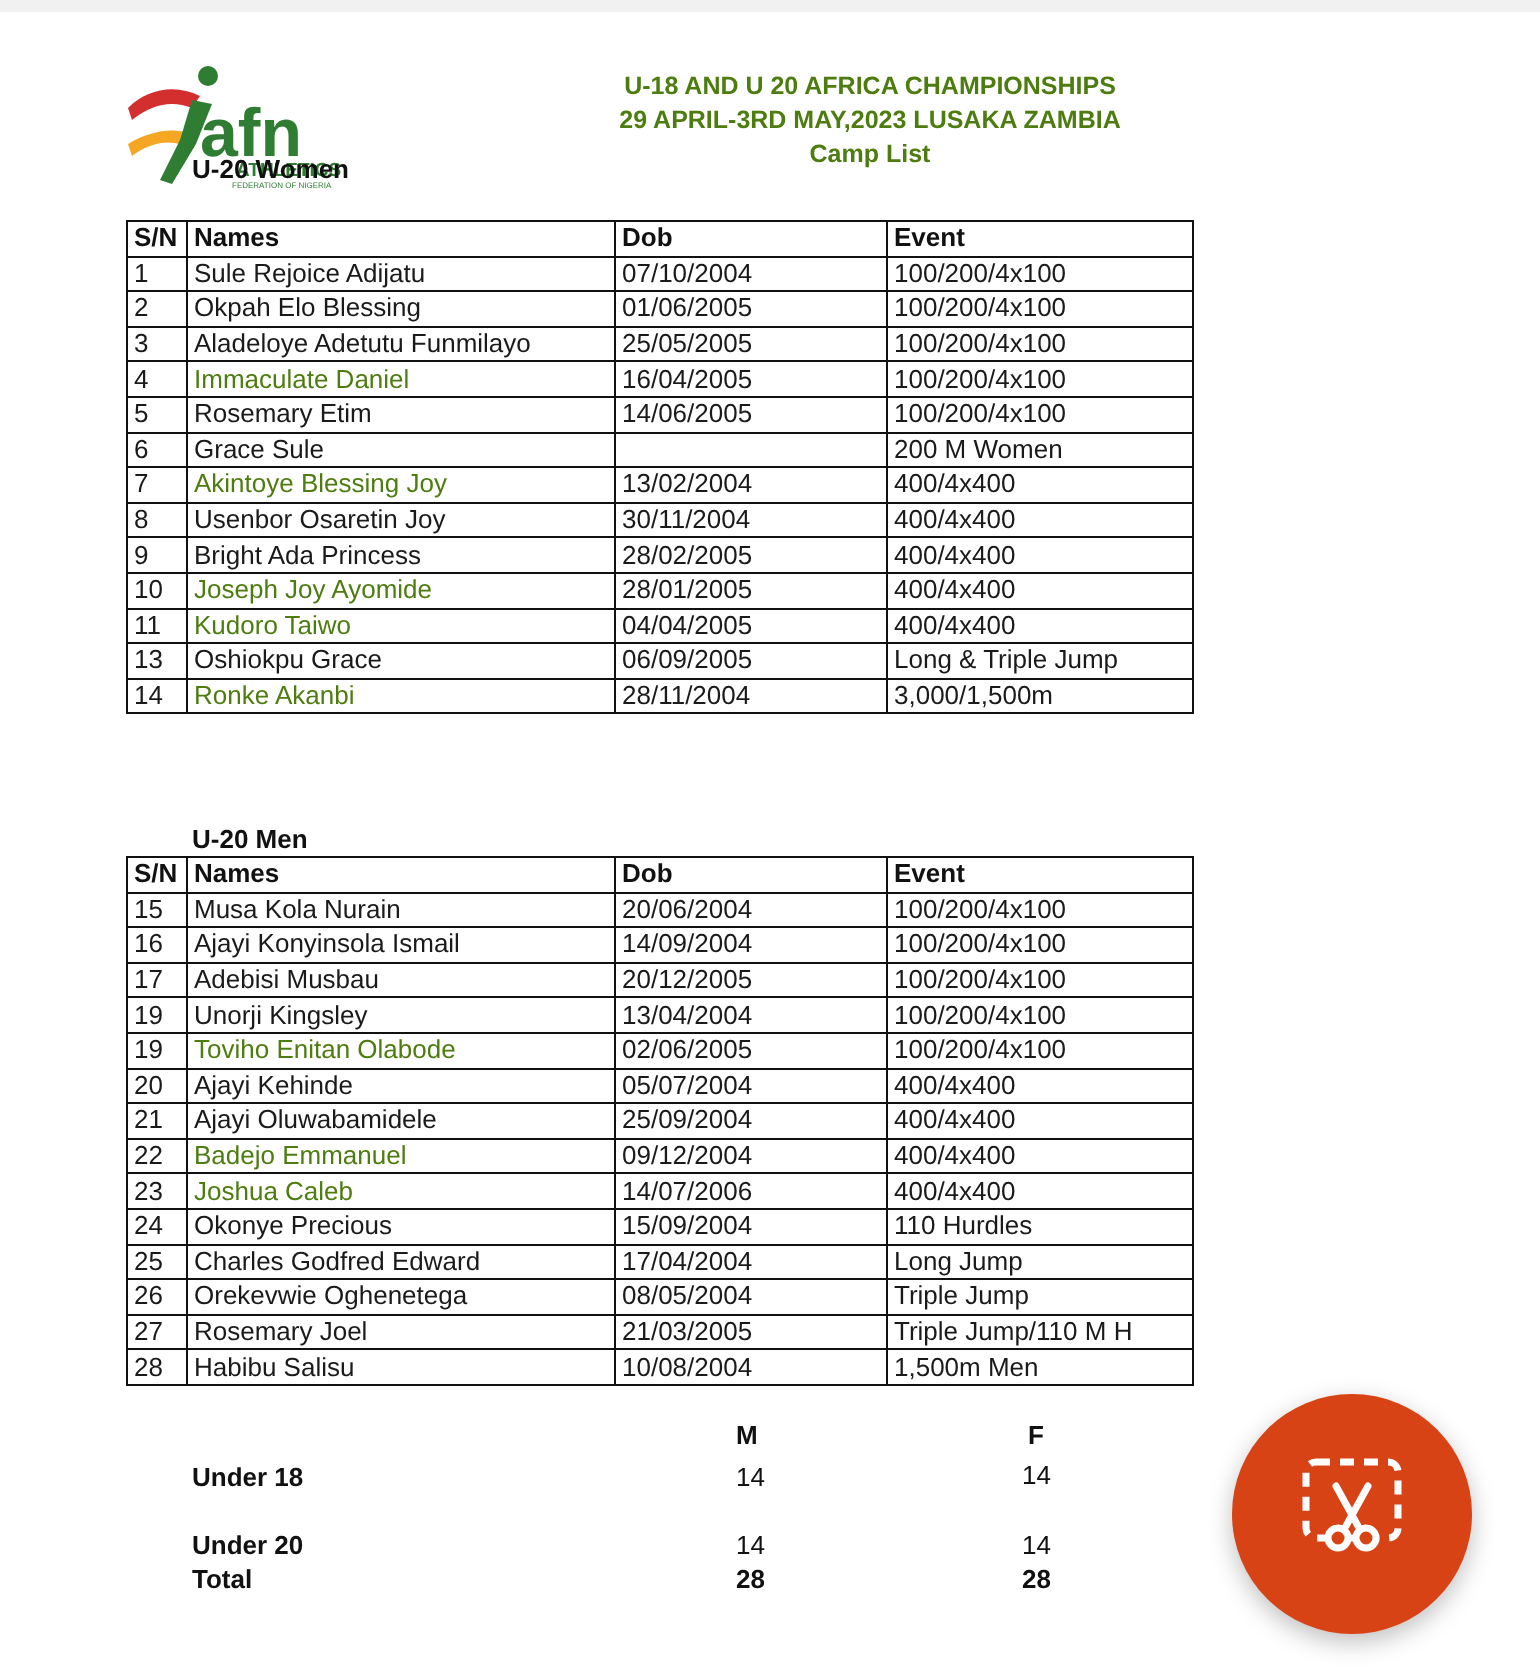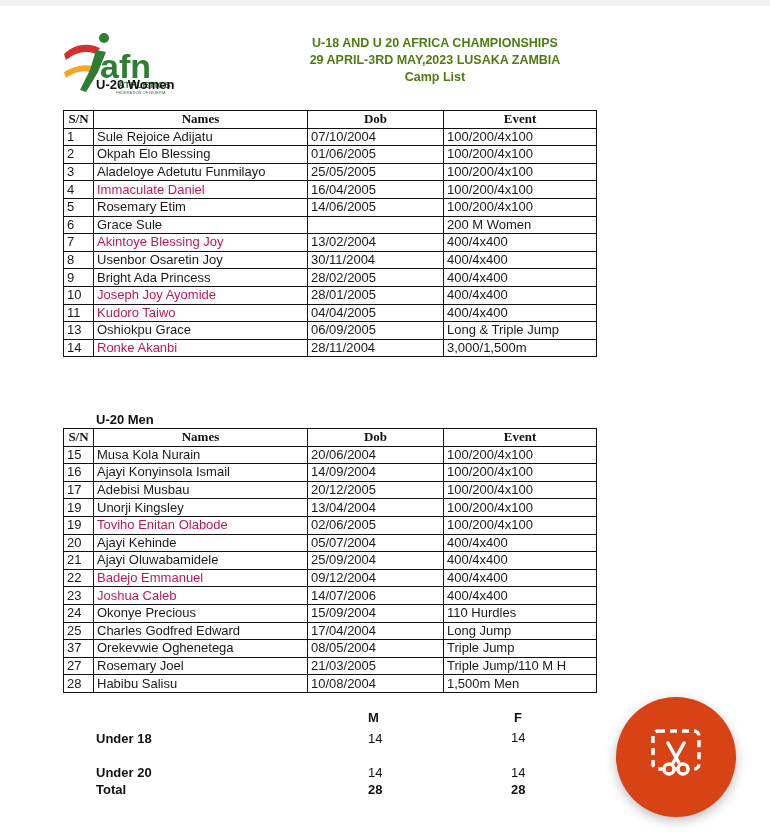--- a/index.html
+++ b/index.html
@@ -5,23 +5,23 @@
   html, body { margin:0; padding:0; }
   body { width:770px; height:840px; background:#ffffff; position:relative; overflow:hidden;
          font-family:"Liberation Sans", sans-serif; color:#111; }
   .topstrip { position:absolute; left:0; top:0; width:770px; height:6px; background:#f1f1f1; }
   .logo { position:absolute; left:60px; top:30px; width:125px; height:70px; }
   .title { position:absolute; left:200px; top:35px; width:470px; text-align:center;
            font-weight:bold; font-size:12.5px; line-height:17px; color:#4d7c0f; }
   .section-label { position:absolute; left:96px; font-weight:bold; font-size:13px; color:#111; }
   table.camp { position:absolute; left:63px; border-collapse:collapse; font-size:13px; }
   table.camp td, table.camp th { border:1px solid #111; padding:0 3px; height:16.6px; line-height:16px; white-space:nowrap; }
-  table.camp th { font-weight:bold; text-align:center;font-family:Liberation Serif, serif; }
+  table.camp th { font-weight:bold; text-align:left; }
   table.camp td { text-align:left; color:#1a1a1a; }
-  table.camp td.light { color:#be185d; }
+  table.camp td.light { color:#4d7c0f; }
   table.camp col.sn { width:30px; }
   table.camp col.nm { width:214px; }
   table.camp col.db { width:136px; }
   table.camp col.ev { width:153px; }
   table.camp { border:1.5px solid #111; }
   .summary { position:absolute; left:96px; top:710px; font-size:13px; }
   .summary div { position:absolute; white-space:nowrap; }
   .s-bold { font-weight:bold; }
   .fab { position:absolute; left:616px; top:697px; width:120px; height:120px; border-radius:50%;
          background:#d84315; box-shadow:0 4px 12px rgba(0,0,0,0.25); cursor:pointer; }
@@ -225,21 +225,21 @@
         <td>15/09/2004</td>
         <td>110 Hurdles</td>
       </tr>
       <tr>
         <td>25</td>
         <td>Charles Godfred Edward</td>
         <td>17/04/2004</td>
         <td>Long Jump</td>
       </tr>
       <tr>
-        <td>37</td>
+        <td>26</td>
         <td>Orekevwie Oghenetega</td>
         <td>08/05/2004</td>
         <td>Triple Jump</td>
       </tr>
       <tr>
         <td>27</td>
         <td>Rosemary Joel</td>
         <td>21/03/2005</td>
         <td>Triple Jump/110 M H</td>
       </tr>

